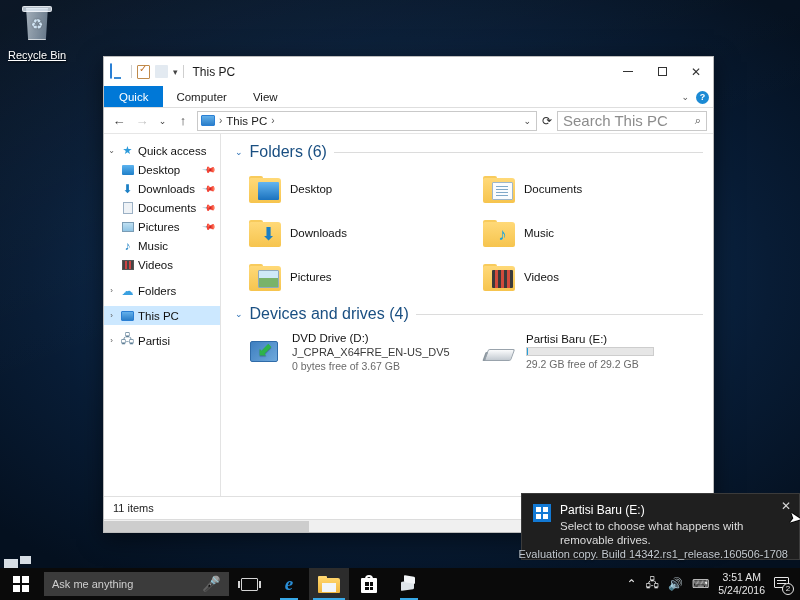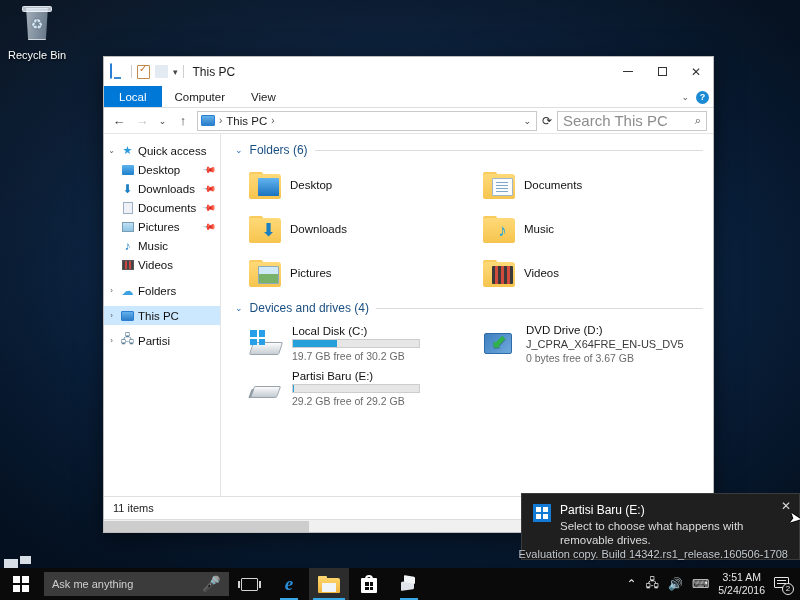--- a/index.html
+++ b/index.html
@@ -49,20 +49,21 @@
     border-radius: 2px;
   }
   .rb-sym {
     position: absolute; left: 50%; top: 11px; transform: translateX(-50%);
     color: #cfe3f3; font-size: 14px; line-height: 1;
     text-shadow: 0 0 2px rgba(0,0,0,.4);
   }
   #recycle-bin .rb-label {
     font-size: 11px; margin-top: 1px;
     text-shadow: 1px 1px 2px rgba(0,0,0,.85);
+    text-decoration: underline;
   }
 
   
   #explorer {
     position: absolute; left: 103px; top: 56px;
     width: 611px; height: 477px;
     background: #fff;
     border: 1px solid #bdbdbd;
     box-shadow: 0 6px 22px rgba(0,0,0,.5);
     display: flex; flex-direction: column;
@@ -186,21 +187,21 @@
   .ic-music { color: #1b7fc4; font-size: 12px; }
   .ic-video { width: 12px; height: 10px; background: repeating-linear-gradient(90deg,#444 0 2px,#cc4444 2px 4px); border: 1px solid #555; }
   .ic-cloud { color: #3aa0e0; font-size: 12px; }
   .ic-pc { width: 13px; height: 10px; border: 1px solid #2a7fd4; background: linear-gradient(180deg,#63b0ea,#2c7fc9); border-radius: 1px; }
   .ic-net { color: #5b7c94; font-size: 12px; }
 
   
   .content { flex: 1; background: #fff; padding: 9px 10px 0 14px; overflow: hidden; position: relative; }
   .grouphdr { display: flex; align-items: center; gap: 7px; margin-bottom: 6px; }
   .grouphdr .gchev { font-size: 9px; color: #2a6fb5; }
-  .grouphdr .gtitle { font-size: 12px; color: #1a4f82; white-space: nowrap; }
+  .grouphdr .gtitle { font-size: 16px; color: #1a4f82; white-space: nowrap; }
   .grouphdr .gline { flex: 1; height: 1px; background: #dcdcdc; }
 
   .tiles { display: flex; flex-wrap: wrap; }
   .tile {
     width: 50%; height: 44px; display: flex; align-items: center; gap: 9px;
     padding-left: 14px;
   }
   .tile .tlabel { font-size: 11.5px; color: #111; }
 
   
@@ -415,21 +416,21 @@
           <span class="dash"></span>
         </div>
       <div class="wc">
           <span class="sq"></span>
         </div>
       <div class="wc close">✕</div>
     </div>
   </div>
 
   <div class="ribbon">
-    <div class="rtab file">Local</div>
+    <div class="rtab file">Quick</div>
     <div class="rtab">Computer</div>
     <div class="rtab">View</div>
     <div class="ribbon-right">
       <span class="chev-collapse">⌄</span>
       <span class="help-btn">?</span>
     </div>
   </div>
 
   <div class="addressrow">
     <div class="navbtn">←</div>
@@ -601,38 +602,20 @@
 
       <div class="grouphdr" style="margin-top:6px">
         <span class="gchev">⌄</span>
         <span class="gtitle">Devices and drives (4)</span>
         <span class="gline"></span>
       </div>
 
       <div class="tiles">
 
 
-        <div class="dtile">
-          <span class="driveicon">
-            <span class="hdd-body"></span>
-            <span class="win-logo">
-                <i></i>
-                <i></i>
-                <i></i>
-                <i></i>
-              </span>
-          </span>
-          <span class="dinfo">
-            <span class="dname">Local Disk (C:)</span>
-            <span class="bar">
-                <span id="bar-c" style="width: 35%;"></span>
-              </span>
-            <span class="dfree">19.7 GB free of 30.2 GB</span>
-          </span>
-        </div>
 
         <div class="dtile">
           <span class="driveicon">
             <span class="dvd-icon"></span>
             <span class="dvd-arrow">⬋</span>
           </span>
           <span class="dinfo">
             <span class="dname">DVD Drive (D:)</span>
             <span class="dsub">J_CPRA_X64FRE_EN-US_DV5</span>
             <span class="dfree">0 bytes free of 3.67 GB</span>

